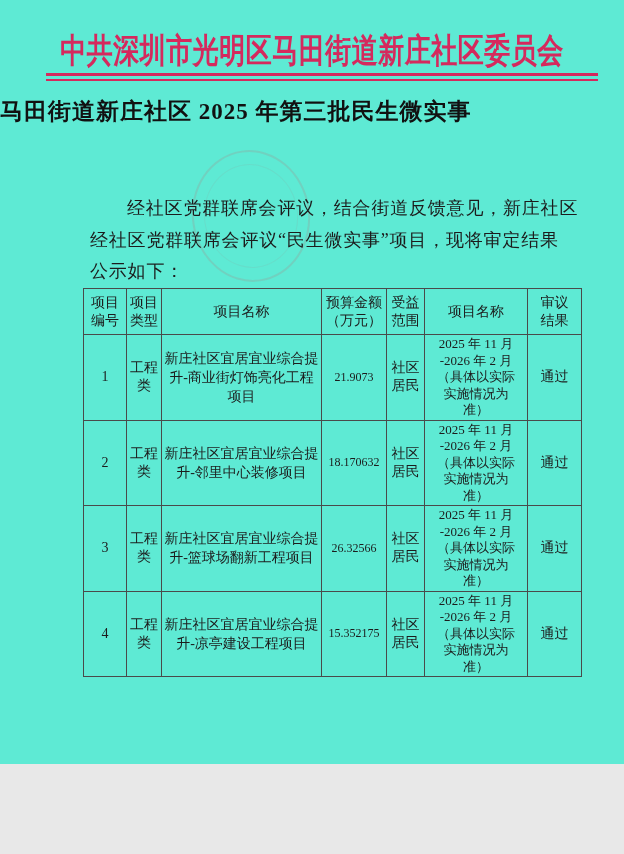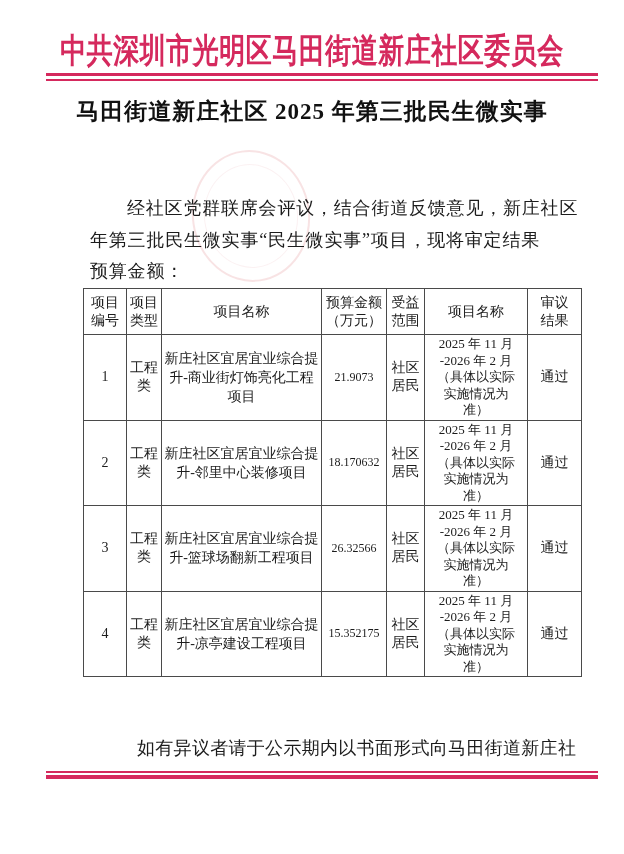--- a/index.html
+++ b/index.html
@@ -1,22 +1,22 @@
 <!DOCTYPE html>
 <html><head>
 <meta charset="utf-8">
 <style>
   * { margin: 0; padding: 0; box-sizing: border-box; }
   html, body { background: #e8e8e8; }
   .page {
     position: relative;
     width: 624px;
-    height: 854px;
+    height: 764px;
     margin: 0 auto;
-    background: #ffffff;
+    background: #5eead4;
     overflow: hidden;
     font-family: "Liberation Serif", serif;
     color: #1c1c1c;
     text-decoration: underline;
   }
   
   .letterhead {
     position: absolute;
     top: 28px;
     left: 0;
@@ -38,21 +38,20 @@
   .rule-bottom { top: 771px; }
   .rule-bottom .thin { height: 1.5px; background: #d5295d; }
   .rule-bottom .gap { height: 2.5px; }
   .rule-bottom .thick { height: 3.5px; background: #d5295d; }
   
   .doc-title {
     position: absolute;
     top: 96px;
     left: 0;
     width: 100%;
-    text-align: center;
     font-size: 23px;
     font-weight: bold;
     line-height: 32px;
     letter-spacing: 1px;
     color: #111;
   }
   
   .stamp {
     position: absolute;
     left: 192px;
@@ -144,22 +143,22 @@
   <div class="doc-title">
     <div>马田街道新庄社区 2025 年第三批民生微实事</div>
   </div>
 
   <div class="stamp">
     <div class="stamp-inner"></div>
   </div>
 
   <div class="body-text">
     <div class="line1">经社区党群联席会评议，结合街道反馈意见，新庄社区</div>
-    <div>年第三批民生微实事“民生微实事”项目，现将审定结果</div>
-    <div>预算金额：</div>
+    <div>经社区党群联席会评议“民生微实事”项目，现将审定结果</div>
+    <div>公示如下：</div>
   </div>
 
   <table class="notice-table">
     <colgroup>
       <col style="width:43px">
       <col style="width:35px">
       <col style="width:160px">
       <col style="width:65px">
       <col style="width:38px">
       <col style="width:103px">
@@ -238,21 +237,20 @@
         <td class="c-period">2025 年 11 月
 -2026 年 2 月
 （具体以实际
 实施情况为
 准）</td>
         <td>通过</td>
       </tr>
     </tbody>
   </table>
 
-  <div class="objection">如有异议者请于公示期内以书面形式向马田街道新庄社</div>
 
   <div class="rule rule-bottom">
     <div class="thin"></div>
     <div class="gap"></div>
     <div class="thick"></div>
   </div>
 
 </div>
 
 </body></html>

